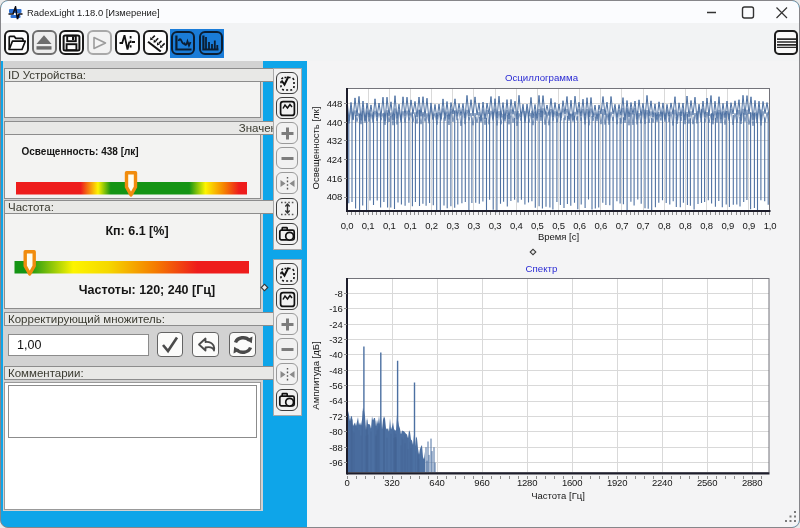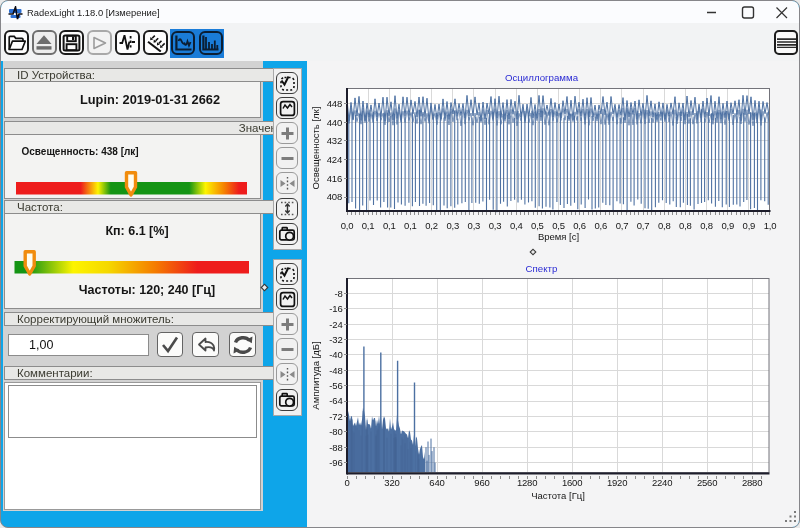--- a/index.html
+++ b/index.html
@@ -1,16 +1,16 @@
 <!DOCTYPE html>
 <html><head><meta charset="utf-8"><style>
 *{margin:0;padding:0;box-sizing:border-box;}
 html,body{width:800px;height:528px;background:#e9e9e9;font-family:"Liberation Sans",sans-serif;overflow:hidden;}
 #win{position:absolute;left:0;top:0;width:800px;height:528px;background:#0ea5e9;border:1px solid #86868a;border-radius:8px;overflow:hidden;}
-.hdr{position:absolute;left:3px;width:290px;height:14px;background:#e8e8e6;border:1px solid #8c8c8c;color:#3a3a30;font-size:11.5px;line-height:13.5px;padding-left:12px;}
+.hdr{position:absolute;left:3px;width:290px;height:14px;background:#e8e8e6;border:1px solid #8c8c8c;color:#3a3a30;font-size:11.5px;line-height:13.5px;padding-left:3px;}
 .box{position:absolute;left:3px;width:257px;background:#f3f3f2;border:1px solid #8c8c8c;border-top:none;}
 </style></head><body>
 <div id="win">
 
   <div style="position:absolute;left:0;top:0;width:100%;height:22px;background:#fbfcfe;"></div>
   <div style="position:absolute;left:7px;top:5px;"><svg width="15" height="14" viewBox="0 0 15 14">
         <rect x="1" y="3" width="12.5" height="4" rx="1" fill="#2b6fd4"></rect>
         <rect x="2.5" y="9" width="10" height="3" rx="1" fill="#2b6fd4"></rect>
         <path d="M0.5 8 L5 8 L7.5 1 L9.5 13 L11 8 L14.5 8" fill="none" stroke="#0a0a14" stroke-width="1.6"></path>
       </svg></div>
@@ -84,21 +84,20 @@
 
   <div style="position:absolute;left:773px;top:29px;width:24px;height:25px;background:#f9f9f9;border:2px solid #1c1c1c;border-radius:5px;"></div>
   <svg style="position:absolute;left:775.5px;top:36.5px;" width="19" height="10" viewBox="0 0 19 10">
     <path d="M0 1.2 H19 M0 4 H19 M0 6.8 H19 M0 9.6 H19" stroke="#2a2a2a" stroke-width="1.7"></path>
     </svg>
 
   <div style="position:absolute;left:2px;top:60px;width:260px;height:450px;background:#d2d2d2;"></div>
 
   <div class="hdr" style="top:67px;">ID Устройства:</div>
   <div class="box" style="top:81px;height:36px;"></div>
-  <div style="position:absolute;left:40px;top:91px;width:218px;text-align:center;font-size:12.8px;font-weight:bold;color:#151515;">Lupin: 2019-01-31 2662</div>
 
   <div class="hdr" style="top:120px;text-align:right;">Значение:</div>
   <div class="box" style="top:134px;height:64px;"></div>
   <div style="position:absolute;left:20.5px;top:145px;font-size:10px;font-weight:bold;color:#151515;">Освещенность: 438 [лк]</div>
   <svg style="position:absolute;left:0;top:0;" width="0" height="0">
       <defs>
         <linearGradient id="g1" x1="0" y1="0" x2="1" y2="0">
 <stop offset="0" stop-color="#ee1c1c"></stop>
           <stop offset="0.28" stop-color="#ee1c1c"></stop>
 <stop offset="0.355" stop-color="#fdf400"></stop>
@@ -128,21 +127,21 @@
   <div class="hdr" style="top:199px;">Частота:</div>
   <div class="box" style="top:213px;height:95px;"></div>
   <div style="position:absolute;left:12px;top:222.5px;width:248px;text-align:center;font-size:12.5px;font-weight:bold;color:#151515;">Кп: 6.1 [%]</div>
   <svg style="position:absolute;left:4px;top:240px;" width="255" height="46" viewBox="0 0 255 46">
     <rect x="9.5" y="20" width="234.5" height="12.5" fill="url(#g2)"></rect>
     <path d="M20.2,10.8 H29.2 V25 L24.7,33 L20.2,25 Z" fill="#fffdf0" stroke="#f18c0e" stroke-width="3.4" stroke-linejoin="round"></path>
   </svg>
   <div style="position:absolute;left:4px;top:281.5px;width:248px;text-align:center;font-size:12.5px;font-weight:bold;color:#151515;padding-left:36px;">Частоты: 120; 240 [Гц]</div>
 
   <div class="hdr" style="top:311px;">Корректирующий множитель:</div>
-  <div style="position:absolute;left:7px;top:333px;width:141px;height:22px;background:#fff;border:1px solid #8c8c8c;font-size:12.5px;color:#111;line-height:21px;padding-left:20px;">1,00</div>
+  <div style="position:absolute;left:7px;top:333px;width:141px;height:22px;background:#fff;border:1px solid #8c8c8c;font-size:12.5px;color:#111;line-height:21px;padding-left:8px;">1,00</div>
   <div style="position:absolute;left:156px;top:331px;width:26px;height:25px;background:#fbfbfa;border:1.8px solid #646464;border-radius:4px;display:flex;align-items:center;justify-content:center;">
       <svg width="22" height="20" viewBox="0 0 22 20">
         <path d="M4 10 L9 16 L18 2.5" fill="none" stroke="#4a4a4a" stroke-width="2.6"></path>
       </svg>
     </div>
   <div style="position:absolute;left:191px;top:331px;width:27px;height:25px;background:#fbfbfa;border:1.8px solid #646464;border-radius:4px;display:flex;align-items:center;justify-content:center;">
       <svg width="22" height="20" viewBox="0 0 22 20">
         <path d="M4 9.5 L10.5 3.5 L10.5 7 Q16 6.5 18.5 10.5 Q19.5 12.5 19 15.5 Q17.5 11 10.5 12.5 L10.5 15.5 Z" fill="none" stroke="#4a4a4a" stroke-width="1.8" stroke-linejoin="round"></path>
       </svg>
     </div>

